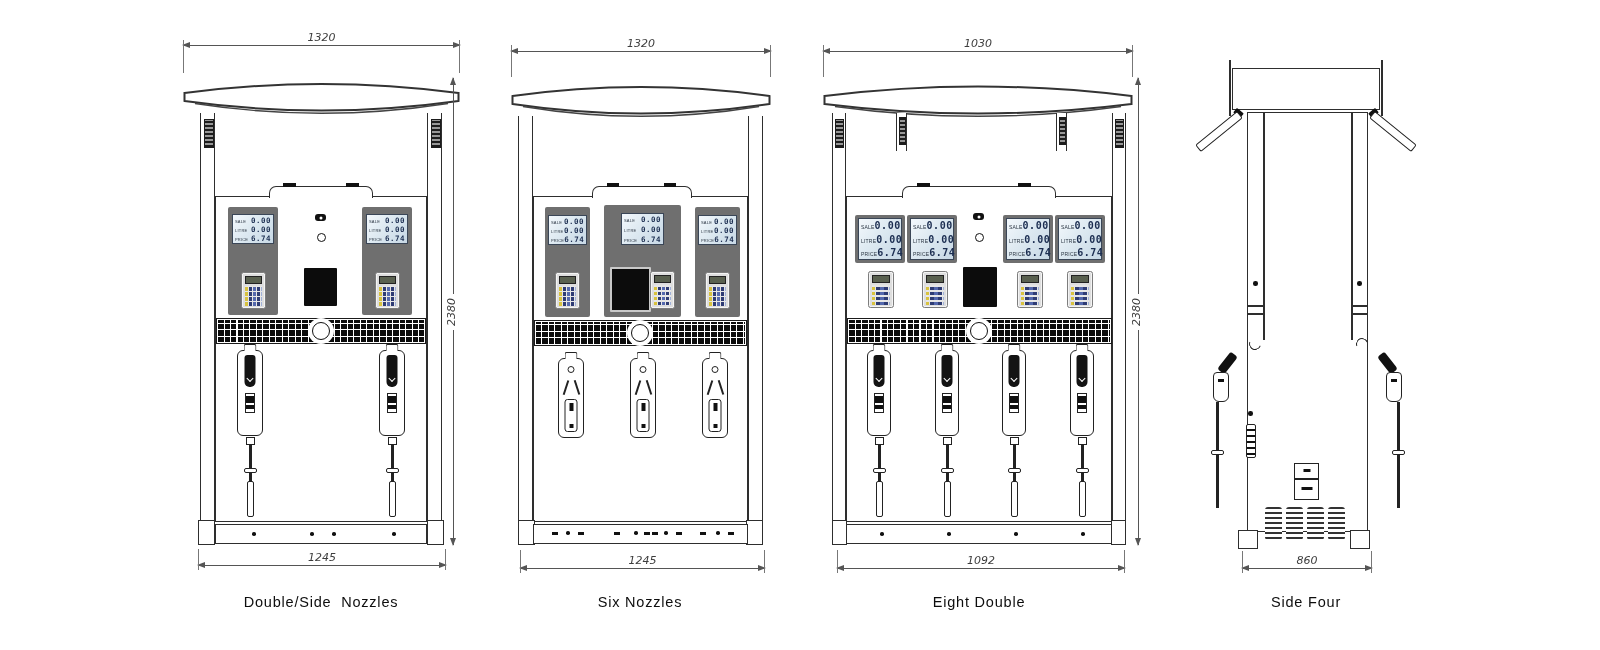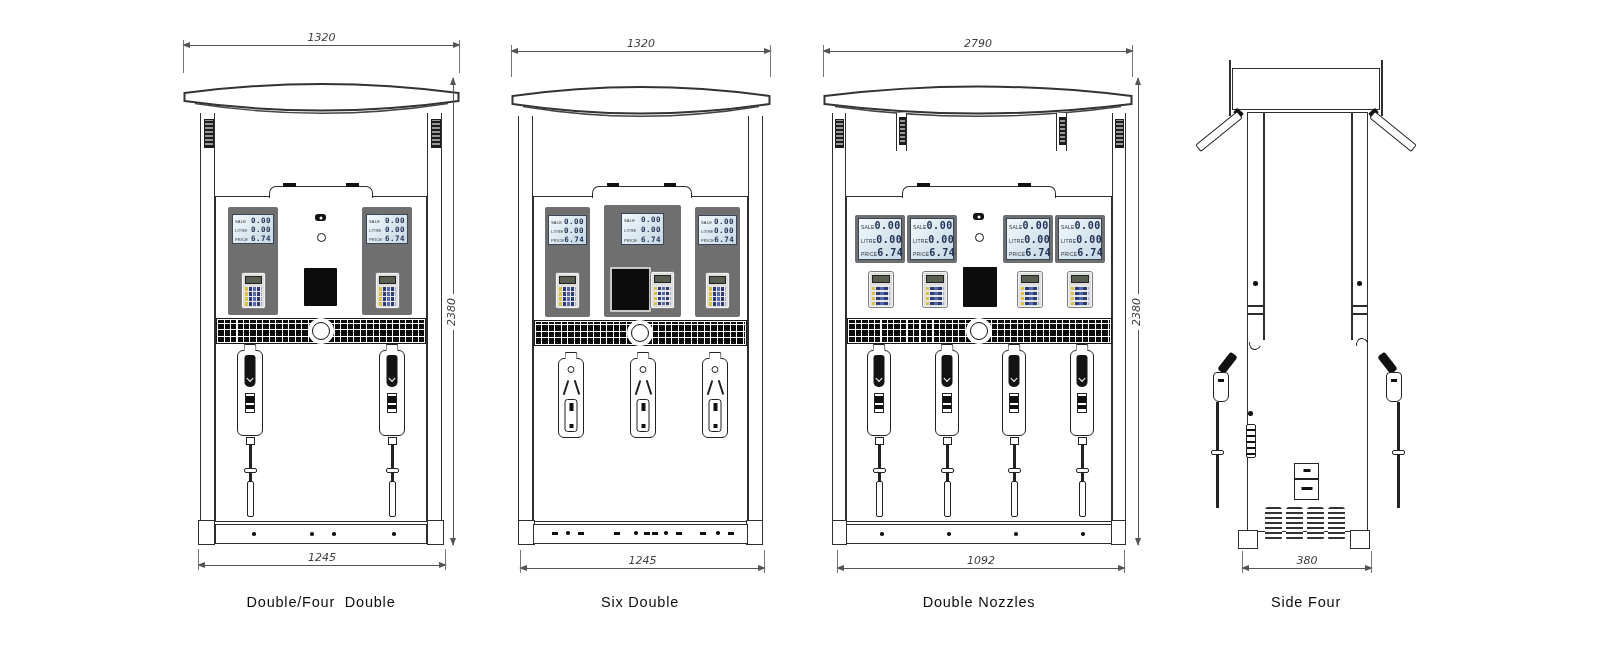--- a/index.html
+++ b/index.html
@@ -178,21 +178,21 @@
     <div class="bdot" style="left:332px;top:532px;"></div>
     <div class="bdot" style="left:392px;top:532px;"></div>
     <div class="dimh" style="left:198px;top:565px;width:248px;">
         <span class="dlbl">1245</span>
       </div>
     <div class="ext" style="left:198px;top:549px;width:1px;height:21px;"></div>
     <div class="ext" style="left:445px;top:549px;width:1px;height:21px;"></div>
     <div class="dimv" style="left:453px;top:78px;height:467px;">
         <span class="vlbl">2380</span>
       </div>
-    <div class="cap" style="left:321px;top:594px;">Double/Four  Double</div>
+    <div class="cap" style="left:321px;top:594px;">Double/Side  Nozzles</div>
   </div>
 
   <div class="g">
     <div class="dimh" style="left:511px;top:51px;width:260px;">
         <span class="dlbl">1320</span>
       </div>
     <div class="ext" style="left:511px;top:45px;width:1px;height:32px;"></div>
     <div class="ext" style="left:770px;top:45px;width:1px;height:32px;"></div>
     <svg class="canopy" style="left:511px;top:75px;" width="260" height="52" viewBox="0 0 260 52">
       <path d="M1.5,21 Q130,3 258.5,21 L258.5,29 Q130,48 1.5,29 Z" fill="#fff" stroke="#333" stroke-width="2"></path>
@@ -298,26 +298,26 @@
     <div class="bdot" style="left:664px;top:531px;"></div>
     <div class="bdash" style="left:676px;top:532px;"></div>
     <div class="bdash" style="left:700px;top:532px;"></div>
     <div class="bdot" style="left:716px;top:531px;"></div>
     <div class="bdash" style="left:728px;top:532px;"></div>
     <div class="dimh" style="left:520px;top:568px;width:245px;">
         <span class="dlbl">1245</span>
       </div>
     <div class="ext" style="left:520px;top:550px;width:1px;height:23px;"></div>
     <div class="ext" style="left:764px;top:550px;width:1px;height:23px;"></div>
-    <div class="cap" style="left:640px;top:594px;">Six Double</div>
+    <div class="cap" style="left:640px;top:594px;">Six Nozzles</div>
   </div>
 
   <div class="g">
     <div class="dimh" style="left:823px;top:51px;width:310px;">
-        <span class="dlbl">2790</span>
+        <span class="dlbl">1030</span>
       </div>
     <div class="ext" style="left:823px;top:45px;width:1px;height:32px;"></div>
     <div class="ext" style="left:1132px;top:45px;width:1px;height:32px;"></div>
     <svg class="canopy" style="left:823px;top:75px;" width="310" height="52" viewBox="0 0 310 52">
       <path d="M1.5,21 Q155,2 308.5,21 L308.5,29 Q155,48 1.5,29 Z" fill="#fff" stroke="#333" stroke-width="2"></path>
       <path d="M12,31.5 Q155,51 298,31.5" fill="none" stroke="#444" stroke-width="1.3"></path>
     </svg>
     <div class="dcol" style="left:832px;top:113px;width:14px;height:409px;"></div>
     <div class="lamp" style="left:835px;top:119px;width:7px;height:27px;"></div>
     <div class="dcol" style="left:1112px;top:113px;width:14px;height:409px;"></div>
@@ -459,21 +459,21 @@
     <div class="bdot" style="left:1014px;top:532px;"></div>
     <div class="bdot" style="left:1081px;top:532px;"></div>
     <div class="dimh" style="left:837px;top:568px;width:288px;">
         <span class="dlbl">1092</span>
       </div>
     <div class="ext" style="left:837px;top:550px;width:1px;height:23px;"></div>
     <div class="ext" style="left:1124px;top:550px;width:1px;height:23px;"></div>
     <div class="dimv" style="left:1138px;top:78px;height:467px;">
         <span class="vlbl">2380</span>
       </div>
-    <div class="cap" style="left:979px;top:594px;">Double Nozzles</div>
+    <div class="cap" style="left:979px;top:594px;">Eight Double</div>
   </div>
 
   <div class="g">
     <div class="scanopy" style="left:1232px;top:68px;width:148px;height:42px;"></div>
     <div class="vstroke" style="left:1229px;top:60px;height:56px;"></div>
     <div class="vstroke" style="left:1381px;top:60px;height:56px;"></div>
     <div class="elbow" style="left:1234px;top:110px;transform:rotate(40deg);"></div>
     <div class="elbow" style="left:1369px;top:110px;transform:rotate(-40deg);"></div>
     <div class="arm" style="left:1192px;top:127px;transform:rotate(-39deg);"></div>
     <div class="arm" style="left:1366px;top:127px;transform:rotate(39deg);"></div>
@@ -503,20 +503,20 @@
         <div class="sbox-d1"></div>
         <div class="sbox-d2"></div>
       </div>
     <div class="louver" style="left:1265px;top:507px;"></div>
     <div class="louver" style="left:1286px;top:507px;"></div>
     <div class="louver" style="left:1307px;top:507px;"></div>
     <div class="louver" style="left:1328px;top:507px;"></div>
     <div class="foot" style="left:1238px;top:530px;width:20px;height:19px;"></div>
     <div class="foot" style="left:1350px;top:530px;width:20px;height:19px;"></div>
     <div class="dimh" style="left:1242px;top:568px;width:130px;">
-        <span class="dlbl">380</span>
+        <span class="dlbl">860</span>
       </div>
     <div class="ext" style="left:1242px;top:551px;width:1px;height:22px;"></div>
     <div class="ext" style="left:1371px;top:551px;width:1px;height:22px;"></div>
     <div class="cap" style="left:1306px;top:594px;">Side Four</div>
   </div>
 
 </div>
 
 </body></html>

